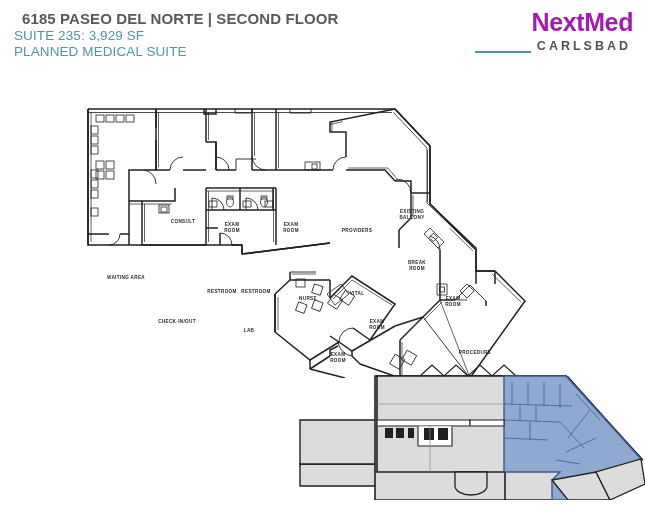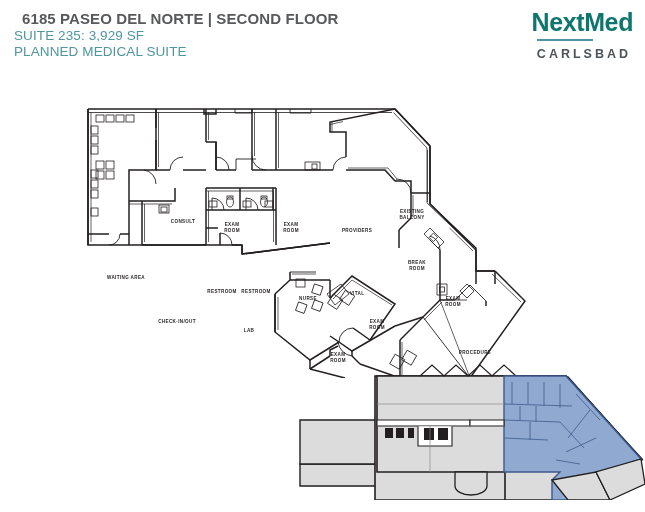--- a/index.html
+++ b/index.html
@@ -25,21 +25,21 @@
   }
   
   #logo{position:absolute;right:12px;top:8px;width:170px;height:48px;}
   #logo-name{
     position:absolute;right:0;top:0;
     font-size:25px;font-weight:bold;letter-spacing:-.4px;
     color:#4d5356;white-space:nowrap;
   }
   #logo-sub-wrap{
     position:absolute;right:2px;top:31px;
-    display:flex;align-items:flex-start;gap:6px;flex-direction:column;
+    display:flex;align-items:flex-end;gap:6px;
   }
   #logo-rule{width:56px;height:2px;background:#51969f;}
   #logo-sub{
     font-size:12.5px;font-weight:bold;letter-spacing:3px;
     color:#4d5356;white-space:nowrap;
   }
   
   #plan-wrap{position:absolute;left:0;top:88px;width:645px;height:290px;}
   #keyplan-wrap{position:absolute;left:0;top:360px;width:645px;height:140px;}
   svg{display:block;}
@@ -51,21 +51,21 @@
 </style>
 </head>
 <body>
 
 <div id="header">
   <div id="title" style="color: rgb(88, 89, 91);">6185 PASEO DEL NORTE | SECOND FLOOR</div>
   <div id="subtitle" style="color: rgb(81, 150, 159);">SUITE 235: 3,929 SF
 PLANNED MEDICAL SUITE</div>
 
   <div id="logo">
-    <div id="logo-name" style="color: #0f766e;">NextMed</div>
+    <div id="logo-name" style="color: #a21caf;">NextMed</div>
     <div id="logo-sub-wrap">
       <span id="logo-rule" style="background: rgb(81, 150, 159);"></span>
       <span id="logo-sub" style="color: rgb(77, 83, 86);">CARLSBAD</span>
     </div>
   </div>
 </div>
 
 <div id="plan-wrap">
 <svg width="645" height="290" viewBox="0 0 645 290">
   <g fill="none" stroke="#231f20" stroke-width="1.5" stroke-linejoin="miter">

